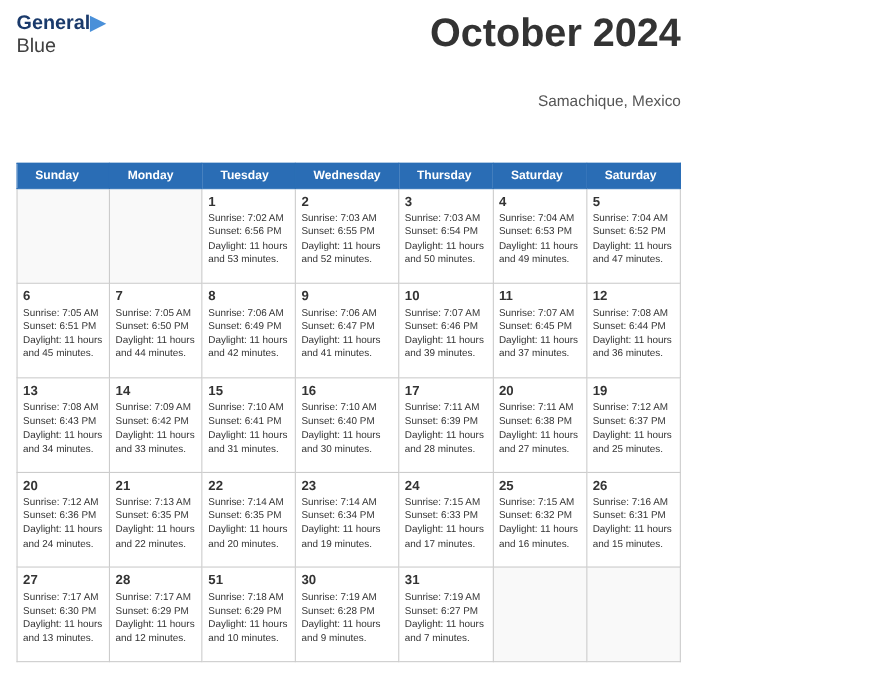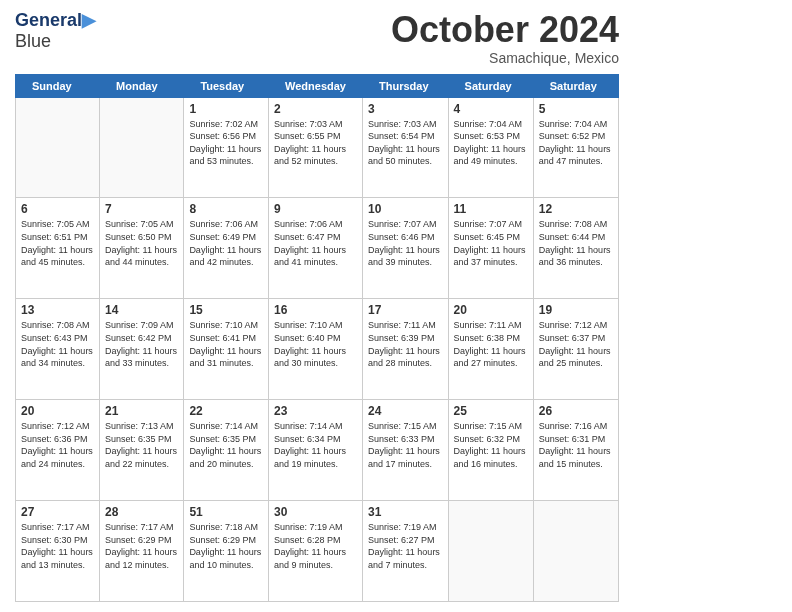--- a/index.html
+++ b/index.html
@@ -9,20 +9,21 @@
       width: 792px;
       height: 612px;
       overflow: hidden;
     }
     .page {
       width: 634px;
       height: 612px;
       padding: 10px 15px 10px 15px;
       display: flex;
       flex-direction: column;
+      gap: 41px;
     }
     .header {
       display: flex;
       justify-content: space-between;
       align-items: flex-start;
       margin-bottom: 8px;
     }
     .logo {
       display: flex;
       align-items: center;
@@ -32,20 +33,21 @@
     }
     .month-title {
       font-size: 36px;
       font-weight: bold;
       color: #333;
       line-height: 1.1;
     }
     .location {
       font-size: 14px;
       color: #555;
+      margin-top: 33px;
     }
     .calendar-table {
       width: 100%;
       border-collapse: collapse;
       flex: 1;
     }
     .calendar-table thead tr th {
       background-color: #2a6db5;
       color: white;
       font-size: 11px;

